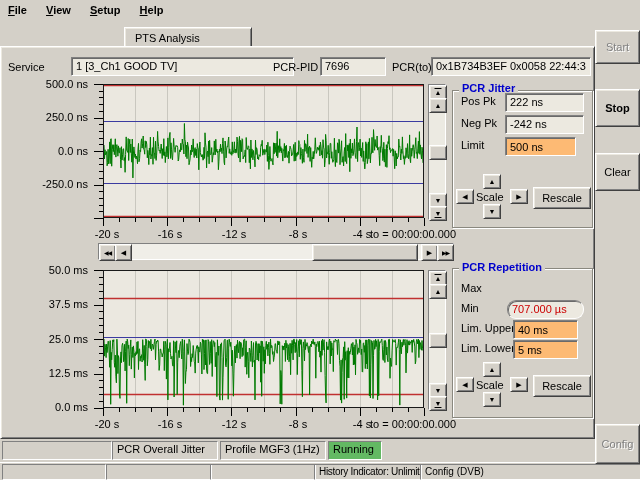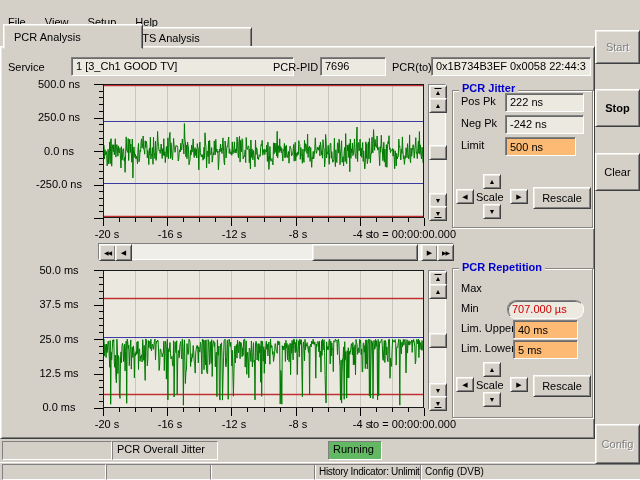--- a/index.html
+++ b/index.html
@@ -14,28 +14,28 @@
        box-shadow:inset 1px 1px 0 #ece9e0, inset -1px -1px 0 #808080;
        display:flex;align-items:center;justify-content:center;cursor:pointer;}
   .btn.disabled{color:#808080;text-shadow:1px 1px 0 #fff;}
   .sunken{border:1px solid;border-color:#808080 #fff #fff #808080;}
   .field{background:#ece9e0;border:1px solid;border-color:#808080 #fff #fff #808080;
          box-shadow:inset 1px 1px 0 #6a6a6a;
          padding:1px 4px 0 4px;white-space:nowrap;overflow:hidden;line-height:15px;}
   .field.editable{background:#fdba74;}
   input.field{font-family:inherit;font-size:11px;color:#000;outline:none;}
   
-  .menu-item{display:inline-block;padding:16px 8px 3px 8px;cursor:pointer;}
+  .menu-item{display:inline-block;padding:4px 8px 3px 8px;cursor:pointer;font-weight:bold;}
   .tab{position:absolute;background:#d4d0c8;border:1px solid;
        border-color:#fff #404040 #d4d0c8 #fff;
        box-shadow:inset 1px 1px 0 #ece9e0, inset -1px 0 0 #808080;
        display:flex;align-items:center;padding:0 10px;cursor:pointer;}
   
   .lbl{white-space:nowrap;}
-  .ylab{position:absolute;left:30px;width:58px;text-align:center;}
+  .ylab{position:absolute;left:30px;width:58px;text-align:right;}
   .xlab{position:absolute;transform:translateX(-50%);white-space:nowrap;text-align:right;}
   .tolab{position:absolute;right:184px;white-space:nowrap;}
   .group{position:absolute;border:1px solid #8a887f;box-shadow:inset 1px 1px 0 #fff,1px 1px 0 #fff;}
   .group-title{position:absolute;background:#d4d0c8;padding:0 3px;font-weight:bold;}
   .grp-lbl{position:absolute;}
   .grp-field{position:absolute;height:16px;}
   .mini-btn{position:absolute;width:16px;height:13px;font-size:7px;padding:0;}
   
   .hscroll{position:absolute;height:15px;background:#f0eee8;}
   .hs-btn{position:absolute;top:0;width:15px;height:15px;font-size:7px;}
@@ -55,23 +55,20 @@
 
 <div id="app">
 
   <div class="abs" style="left:0;top:0;width:640px;height:22px;">
     <span class="menu-item u1"><u>F</u>ile</span>
     <span class="menu-item u1"><u>V</u>iew</span>
     <span class="menu-item u1"><u>S</u>etup</span>
     <span class="menu-item u1"><u>H</u>elp</span>
   </div>
 
-  <div class="tab" style="left:3px;top:24px;width:118px;height:23px;z-index:3;">
-    <span>PCR Analysis</span>
-  </div>
   <div class="tab" style="left:124px;top:27px;width:106px;height:19px;">
     <span>PTS Analysis</span>
   </div>
 
   <div class="abs raised" style="left:0;top:46px;width:593px;height:391px;"></div>
 
   <span class="abs lbl" style="left:8px;top:61px;">Service</span>
   <div class="abs field" style="left:46px;top:57px;width:213px;height:16px;margin-left:25px;">
     <span>1 [3_Ch1 GOOD TV]</span>
   </div>
@@ -338,20 +335,21 @@
   <div class="abs btn" style="left:595px;top:153px;width:43px;height:36px;">
       <span>Clear</span>
     </div>
   <div class="abs btn disabled" style="left:595px;top:424px;width:43px;height:38px;z-index:5;">
       <span>Config</span>
     </div>
 
   <div class="abs" style="left:0;top:440px;width:640px;height:21px;">
     <div class="status-cell" style="left:2px;top:1px;width:100px;"></div>
     <div class="status-cell" style="left:112px;top:1px;width:96px;">PCR Overall Jitter</div>
+    <div class="status-cell" style="left:220px;top:1px;width:96px;">Profile MGF3 (1Hz)</div>
     <div class="status-cell" style="left: 328px; top: 1px; width: 44px; background: rgb(99, 185, 99);">Running</div>
   </div>
 
   <div class="abs" style="left:0;top:462px;width:640px;height:18px;border-top:1px solid #fff;">
     <div class="status-cell" style="left:2px;top:1px;width:94px;height:13px;"></div>
     <div class="status-cell" style="left:106px;top:1px;width:96px;height:13px;"></div>
     <div class="status-cell" style="left:210px;top:1px;width:96px;height:13px;"></div>
     <div class="status-cell" style="left:314px;top:1px;width:98px;height:13px;font-size:10px;letter-spacing:-0.3px;">History Indicator: Unlimited</div>
     <div class="status-cell" style="left:420px;top:1px;width:212px;height:13px;font-size:10px;">Config (DVB)</div>
   </div>

